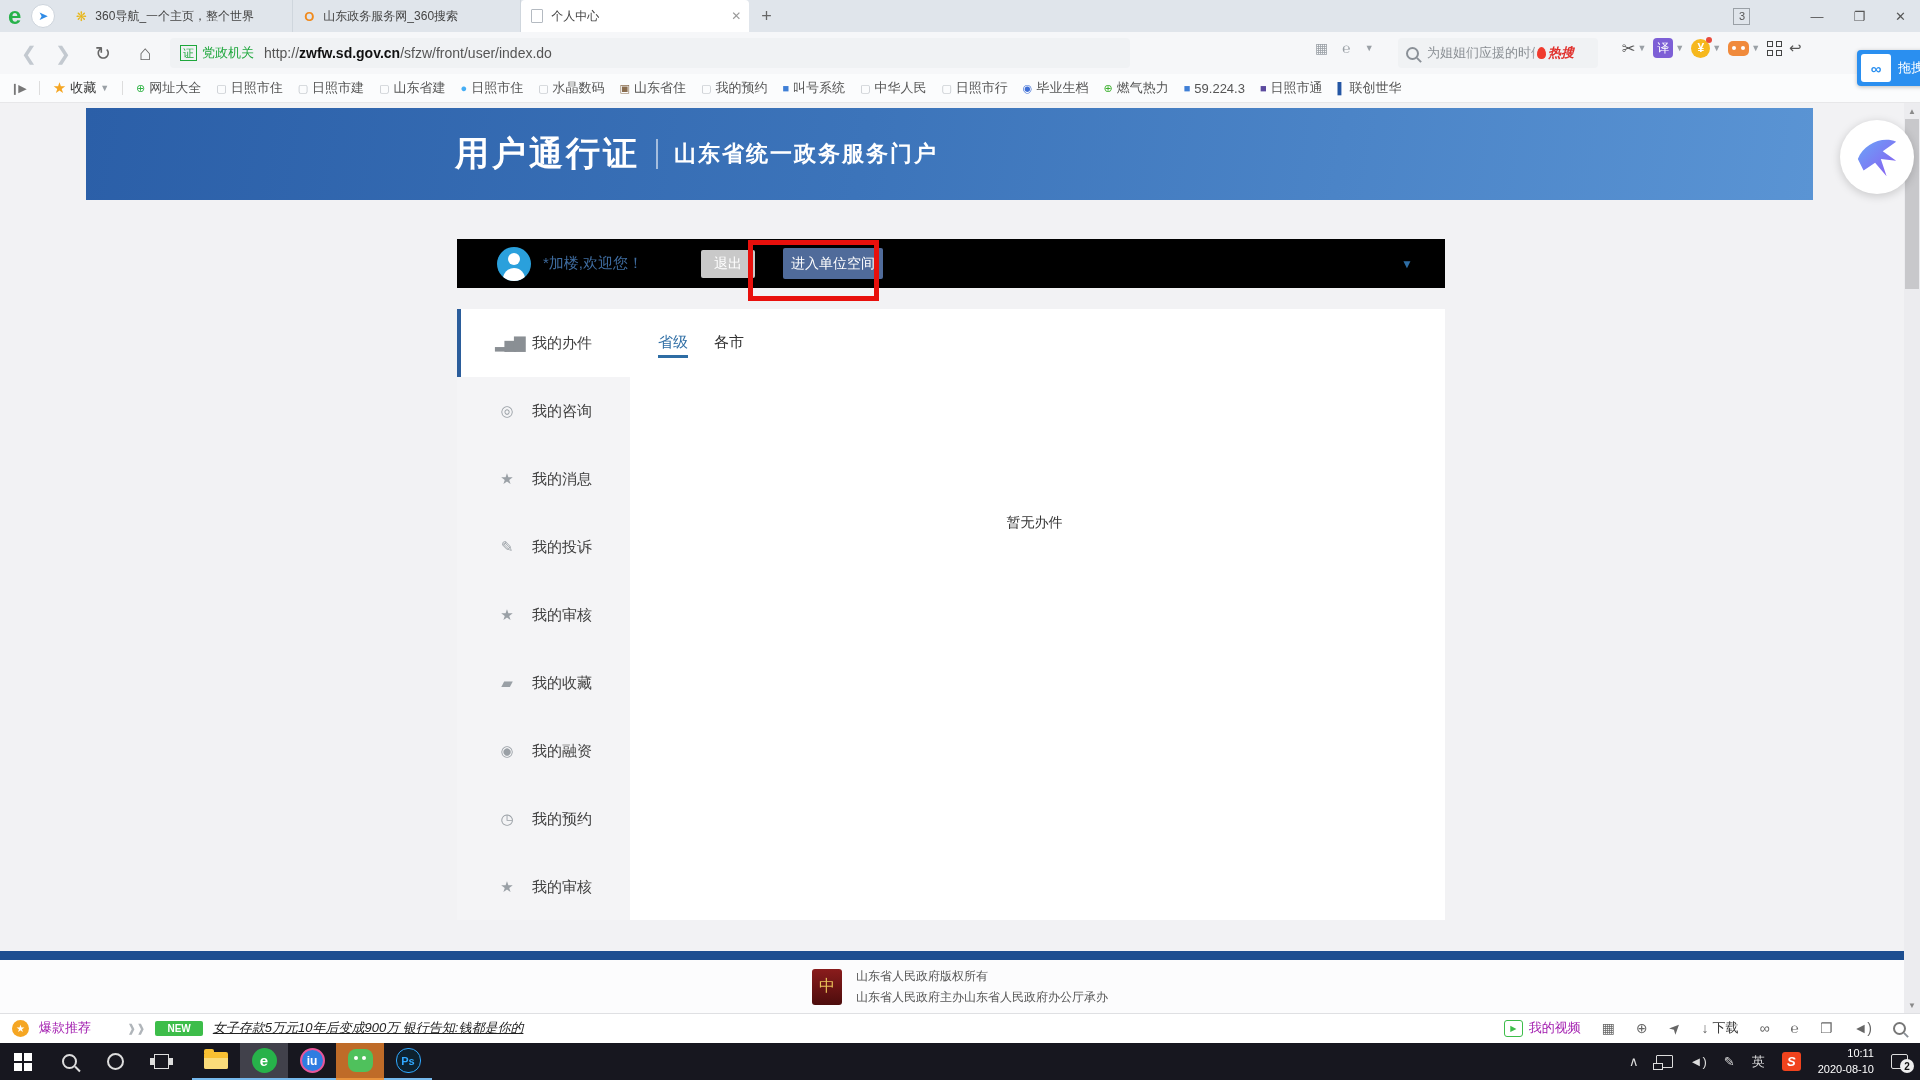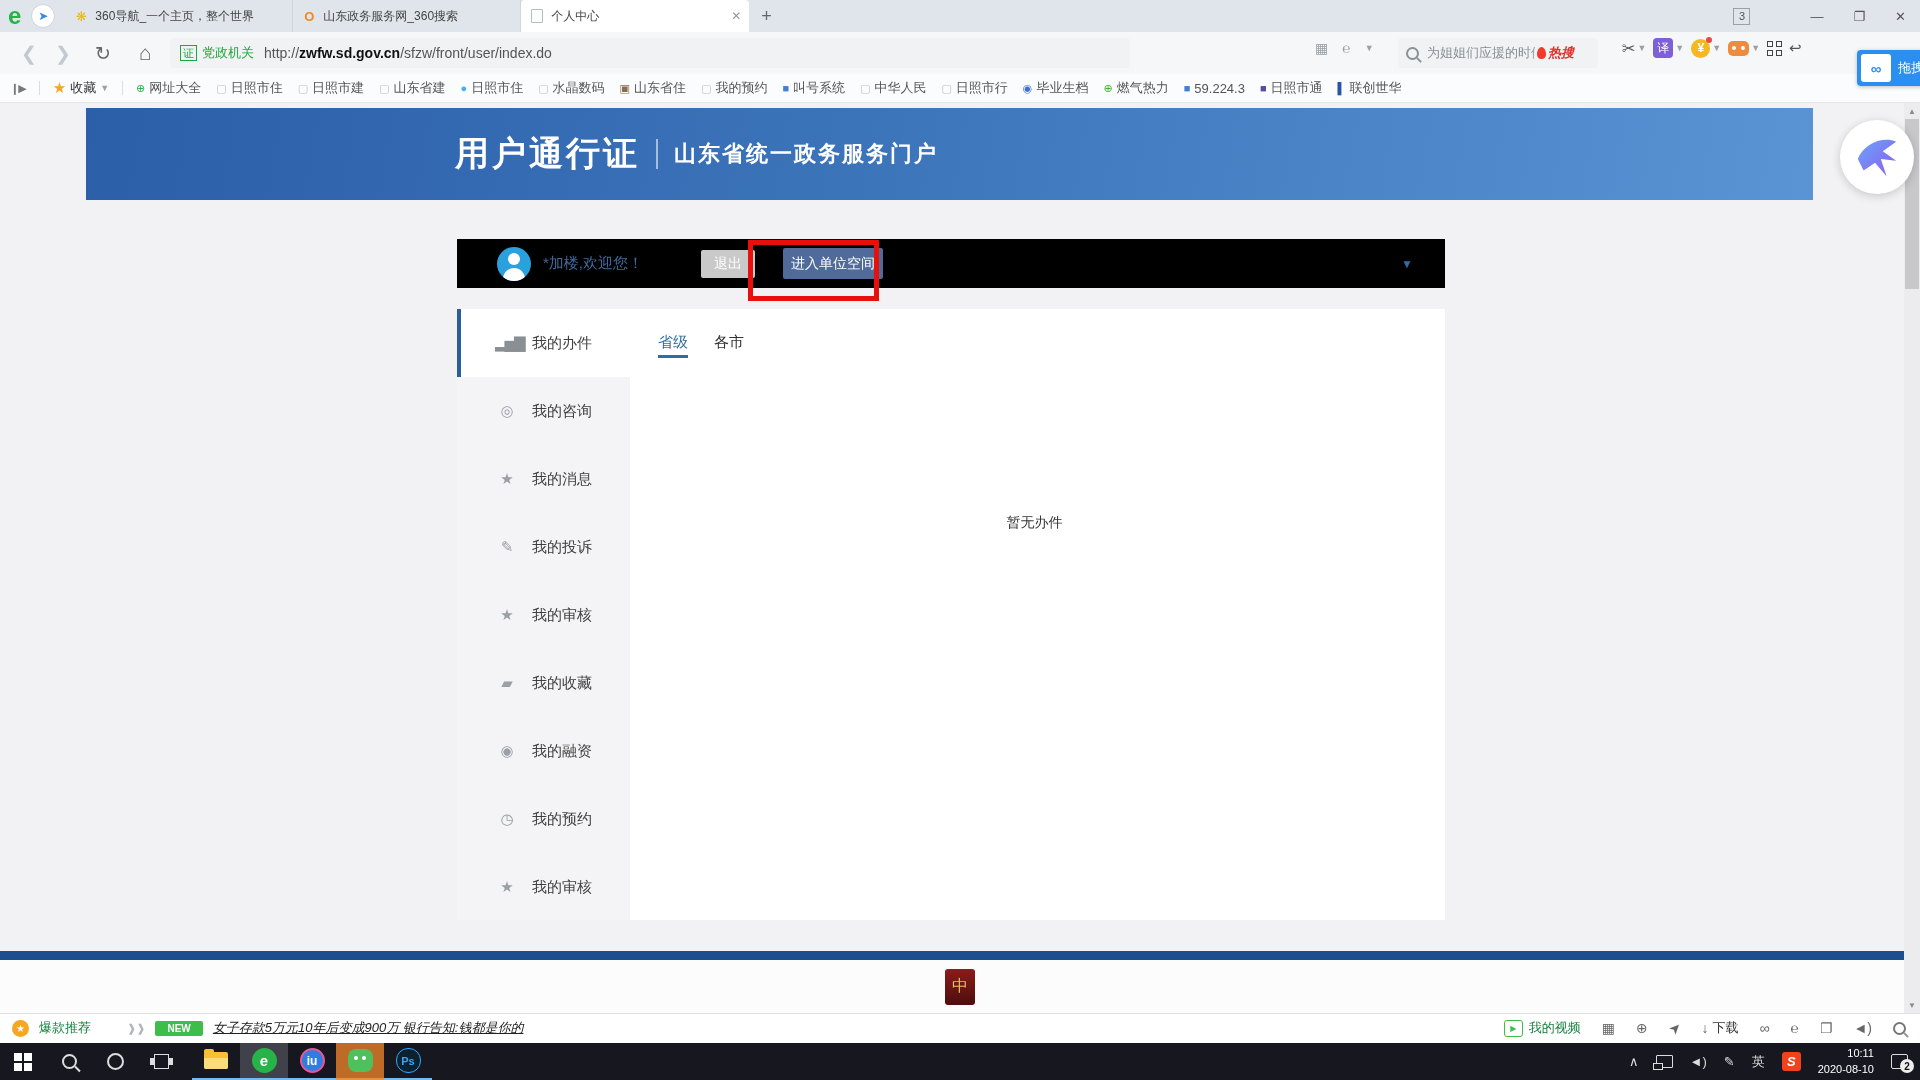--- a/index.html
+++ b/index.html
@@ -124,21 +124,21 @@
   #sb-thumb{position:absolute;left:1px;top:16px;width:14px;height:170px;background:#c8c8cb;}
 
   #birdfloat{left:1840px;top:120px;width:74px;height:74px;border-radius:50%;background:#fff;z-index:55;
              box-shadow:0 2px 10px rgba(0,0,0,.18);display:flex;align-items:center;justify-content:center;}
 
   
   #statusbar{left:0;top:1013px;width:1920px;height:30px;background:#fff;border-top:1px solid #dfe0e3;box-sizing:border-box;}
   #sbleft{position:absolute;left:12px;top:1013px;height:30px;display:flex;align-items:center;gap:10px;}
   .starcirc{width:17px;height:17px;border-radius:50%;background:#f5a623;color:#fff;font-size:10px;
             display:flex;align-items:center;justify-content:center;}
-  .sblb{font-size:13px;color:#15803d;}
+  .sblb{font-size:13px;color:#a21caf;}
   .chev{color:#b0b5ba;font-size:11px;margin-left:26px;}
   .newbadge{background:#3dbd4a;color:#fff;font-size:10px;font-weight:bold;padding:2px 12px;border-radius:2px;}
   .headline{font-size:13px;color:#222;text-decoration:underline;font-style:italic;}
   #sbright{position:absolute;right:14px;top:1013px;height:30px;display:flex;align-items:center;gap:21px;}
   .playbox{width:17px;height:15px;border:1px solid #3dbd4a;border-radius:3px;color:#3dbd4a;font-size:8px;
            display:flex;align-items:center;justify-content:center;}
   .sbic{color:#666;font-size:14px;}
   .dlwrap{display:flex;align-items:center;gap:4px;color:#333;font-size:13px;}
 
   
@@ -423,20 +423,24 @@
       <div class="ctab">省级</div>
 
       <div class="ctab">各市</div>
     </div>
   <div id="emptytxt">暂无办件</div>
 </div>
 
 <div id="bluebar" class="abs"></div>
 <div id="footer" class="abs">
   <span class="govlogo">中</span>
+  <div class="ftext">
+    <div>山东省人民政府版权所有</div>
+    <div>山东省人民政府主办山东省人民政府办公厅承办</div>
+  </div>
 </div>
 
 <div id="scrollbar" class="abs">
   <span class="sb-arrow" style="top:0;">▲</span>
   <div id="sb-thumb"></div>
   <span class="sb-arrow" style="bottom:0;">▼</span>
 </div>
 
 <div id="birdfloat" class="abs">
   <svg width="46" height="46" viewBox="0 0 48 48">

